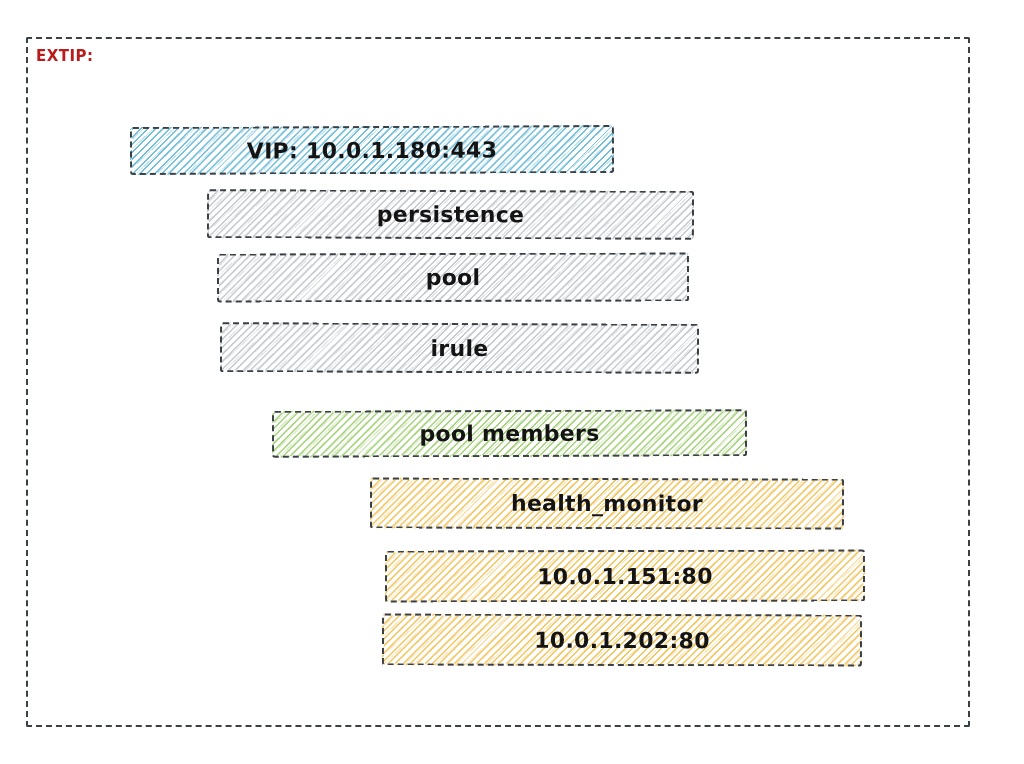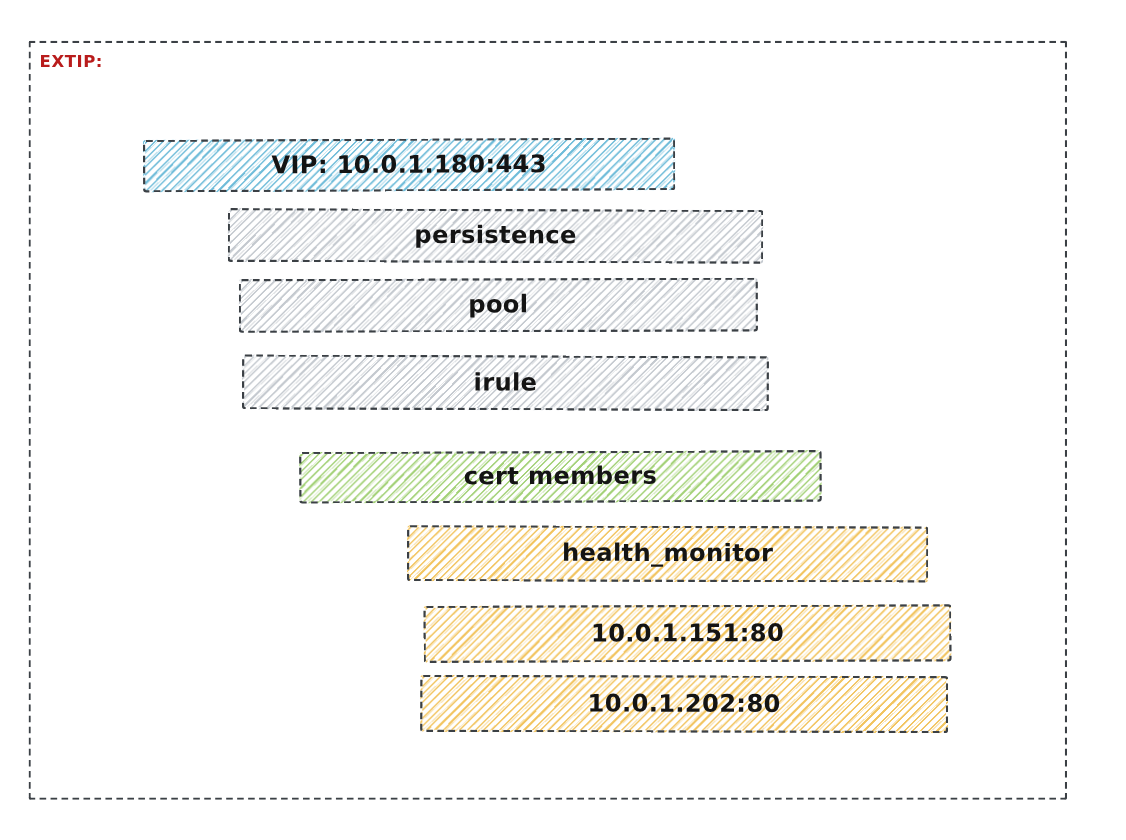--- a/index.html
+++ b/index.html
@@ -103,21 +103,21 @@
 
   <div class="sketch-box hatch-gray box-cert">
     <span>pool</span>
   </div>
 
   <div class="sketch-box hatch-gray box-irule">
     <span>irule</span>
   </div>
 
   <div class="sketch-box hatch-green box-pool-members">
-    <span>cert members</span>
+    <span>pool members</span>
   </div>
 
   <div class="sketch-box hatch-orange box-health-monitor">
     <span>health_monitor</span>
   </div>
 
   <div class="sketch-box hatch-orange box-member-1">
     <span>10.0.1.151:80</span>
   </div>
 

